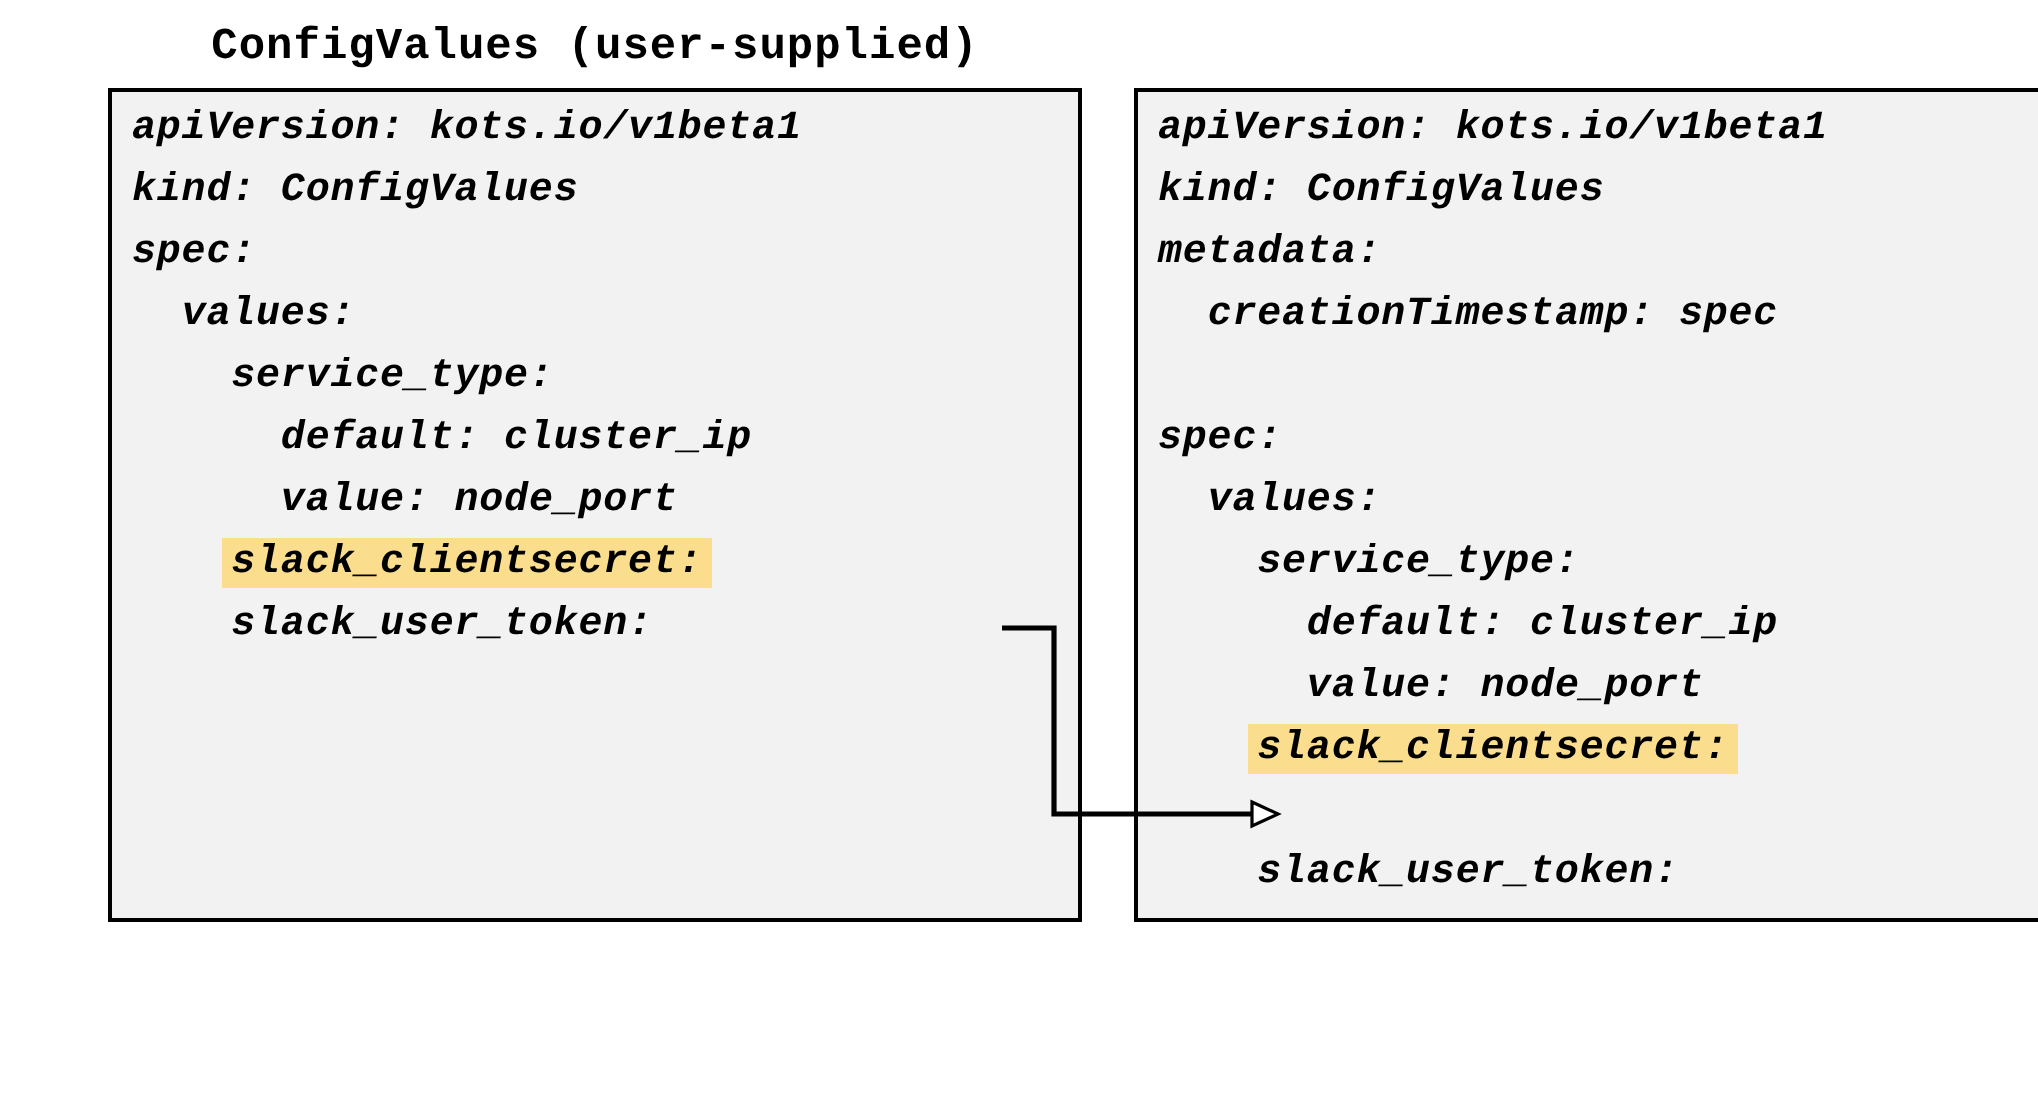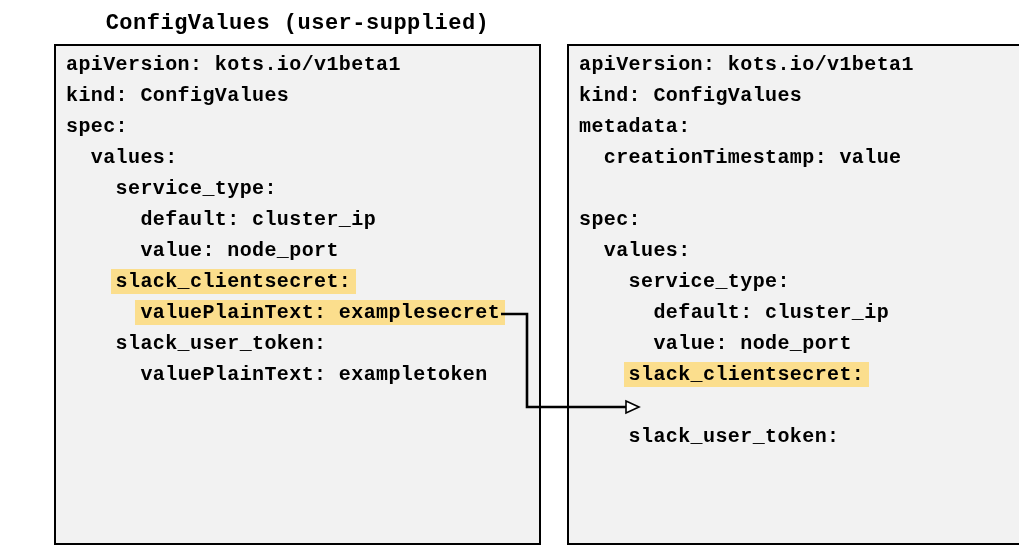--- a/index.html
+++ b/index.html
@@ -22,25 +22,26 @@
     text-align: center;
     font-size: 22px;
     letter-spacing: 0.5px;
     white-space: pre;
   }
   .t-left  { left: 7px;   width: 487px; }
   .t-right { left: 520px; width: 486px; }
   .panel {
     position: absolute;
     top: 44px;
-    height: 501px;
+    height: 417px;
     box-sizing: border-box;
     background: var(--panel-bg, #f2f2f2);
     border: 2px solid var(--ink, #000);
     padding: 3px 4px 0 10px;
+    font-style: italic;
   }
   .p-left  { left: 7px;   width: 487px; }
   .p-right { left: 520px; width: 485px; }
   .code-line {
     white-space: pre;
     font-size: 20px;
     letter-spacing: 0.4px;
     line-height: 31px;
     height: 31px;
   }
@@ -67,30 +68,29 @@
 
   <div class="panel p-left">
       <div class="code-line"><span></span><span>apiVersion: kots.io/v1beta1</span></div>
       <div class="code-line"><span></span><span>kind: ConfigValues</span></div>
       <div class="code-line"><span></span><span>spec:</span></div>
       <div class="code-line"><span>  </span><span>values:</span></div>
       <div class="code-line"><span>    </span><span>service_type:</span></div>
       <div class="code-line"><span>      </span><span>default: cluster_ip</span></div>
       <div class="code-line"><span>      </span><span>value: node_port</span></div>
       <div class="code-line"><span>    </span><span class="hl">slack_clientsecret:</span></div>
-      <div class="code-line"><span>      </span><span class="hl">valuePlainText: examplesecret</span></div>
       <div class="code-line"><span>    </span><span>slack_user_token:</span></div>
-      <div class="code-line"><span>      </span><span>valuePlainText: exampletoken</span></div>
+      <div class="code-line"><span>      </span></div>
     </div>
 
   <div class="panel p-right">
       <div class="code-line"><span></span><span>apiVersion: kots.io/v1beta1</span></div>
       <div class="code-line"><span></span><span>kind: ConfigValues</span></div>
       <div class="code-line"><span></span><span>metadata:</span></div>
-      <div class="code-line"><span>  </span><span>creationTimestamp: value</span></div>
+      <div class="code-line"><span>  </span><span>creationTimestamp: spec</span></div>
       <div class="code-line"><span>  </span></div>
       <div class="code-line"><span></span><span>spec:</span></div>
       <div class="code-line"><span>  </span><span>values:</span></div>
       <div class="code-line"><span>    </span><span>service_type:</span></div>
       <div class="code-line"><span>      </span><span>default: cluster_ip</span></div>
       <div class="code-line"><span>      </span><span>value: node_port</span></div>
       <div class="code-line"><span>    </span><span class="hl">slack_clientsecret:</span></div>
       <div class="code-line"><span>      </span></div>
       <div class="code-line"><span>    </span><span>slack_user_token:</span></div>
     </div>

